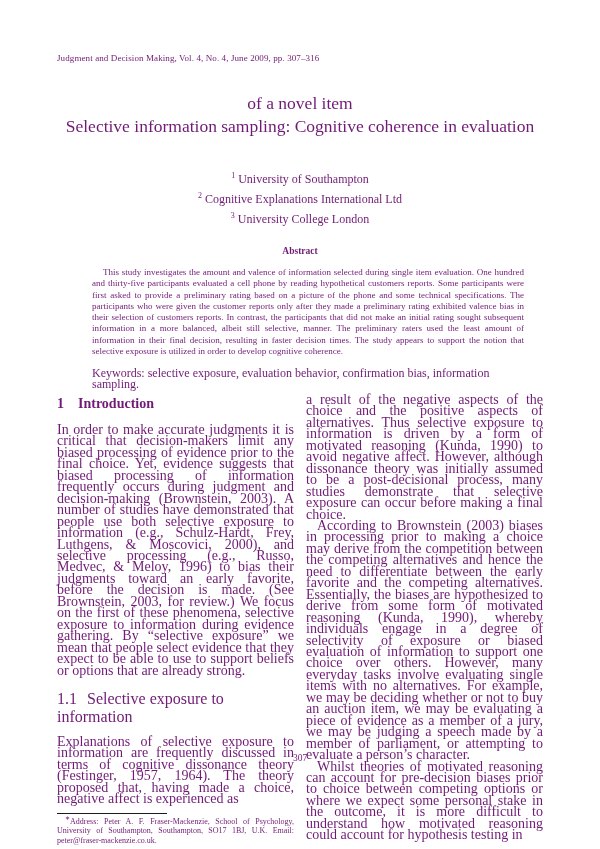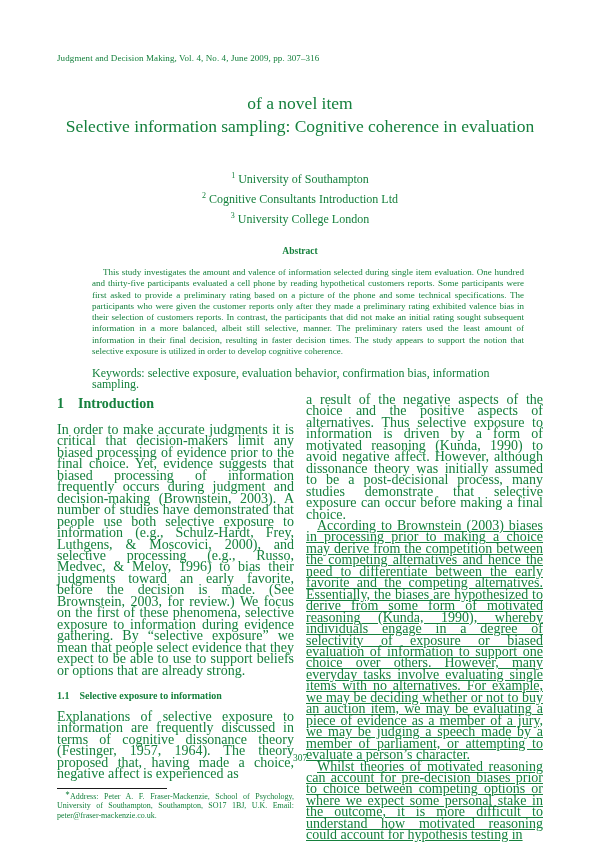--- a/index.html
+++ b/index.html
@@ -2,21 +2,21 @@
 <html><head>
 <meta charset="utf-8">
 <style>
   html, body { margin: 0; padding: 0; background: #ffffff; }
   .page {
     position: relative;
     width: 600px;
     height: 849px;
     background: #ffffff;
     font-family: "Liberation Serif", serif;
-    color: #15803d;
+    color: #701a75;
     overflow: hidden;
   }
   .journal-header {
     position: absolute;
     left: 57px;
     top: 53px;
     font-size: 9px;
     letter-spacing: 0.1px;
   }
   .title-block {
@@ -86,32 +86,32 @@
     gap: 12px;
   }
   .column { width: 237px; }
   .section-heading {
     font-size: 14px;
     font-weight: bold;
     margin: 2px 0 12px 0;
   }
   .section-heading .sec-num { margin-right: 14px; }
   .subsection-heading {
-    font-size: 10px;
-    font-weight: bold;
+    font-size: 16px;
+    font-weight: normal;
     margin: 14px 0 10px 0;
   }
   .subsection-heading .sec-num { margin-right: 10px; }
   .body-para {
     font-size: 14px;
     line-height: 11.45px;
     text-align: justify;
     margin: 0;
   }
-  .body-para.indent { text-indent: 11px; text-decoration: underline; }
+  .body-para.indent { text-indent: 11px; }
   .body-para + .body-para { margin-top: 0; }
   .footnote-block { margin-top: 8px; }
   .footnote-rule {
     width: 110px;
     border: 0;
     border-top: 1px solid #1a1a1a;
     margin: 0 0 3px 0;
   }
   .footnote-text {
     font-size: 8px;
@@ -138,21 +138,21 @@
   <div class="journal-header">Judgment and Decision Making, Vol. 4, No. 4, June 2009, pp. 307–316</div>
 
   <div class="title-block">
     <div>of a novel item</div>
     <div>Selective information sampling: Cognitive coherence in evaluation</div>
   </div>
 
 
   <div class="affiliations">
     <div class="affiliation"><sup>1</sup><span> University of Southampton</span></div>
-    <div class="affiliation"><sup>2</sup><span> Cognitive Consultants Introduction Ltd</span></div>
+    <div class="affiliation"><sup>2</sup><span> Cognitive Explanations International Ltd</span></div>
     <div class="affiliation"><sup>3</sup><span> University College London</span></div>
   </div>
 
   <div class="abstract-heading">Abstract</div>
 
   <div class="abstract-body">
     <p class="body-para first" style="font-size:9px; line-height:11.3px;">This study investigates the amount and valence of information selected during single item evaluation. One hundred and thirty-five participants evaluated a cell phone by reading hypothetical customers reports. Some participants were first asked to provide a preliminary rating based on a picture of the phone and some technical specifications. The participants who were given the customer reports only after they made a preliminary rating exhibited valence bias in their selection of customers reports. In contrast, the participants that did not make an initial rating sought subsequent information in a more balanced, albeit still selective, manner. The preliminary raters used the least amount of information in their final decision, resulting in faster decision times. The study appears to support the notion that selective exposure is utilized in order to develop cognitive coherence.</p>
   </div>
 
   <div class="keywords-line"><span>Keywords: </span><span>selective exposure, evaluation behavior, confirmation bias, information sampling.</span></div>

